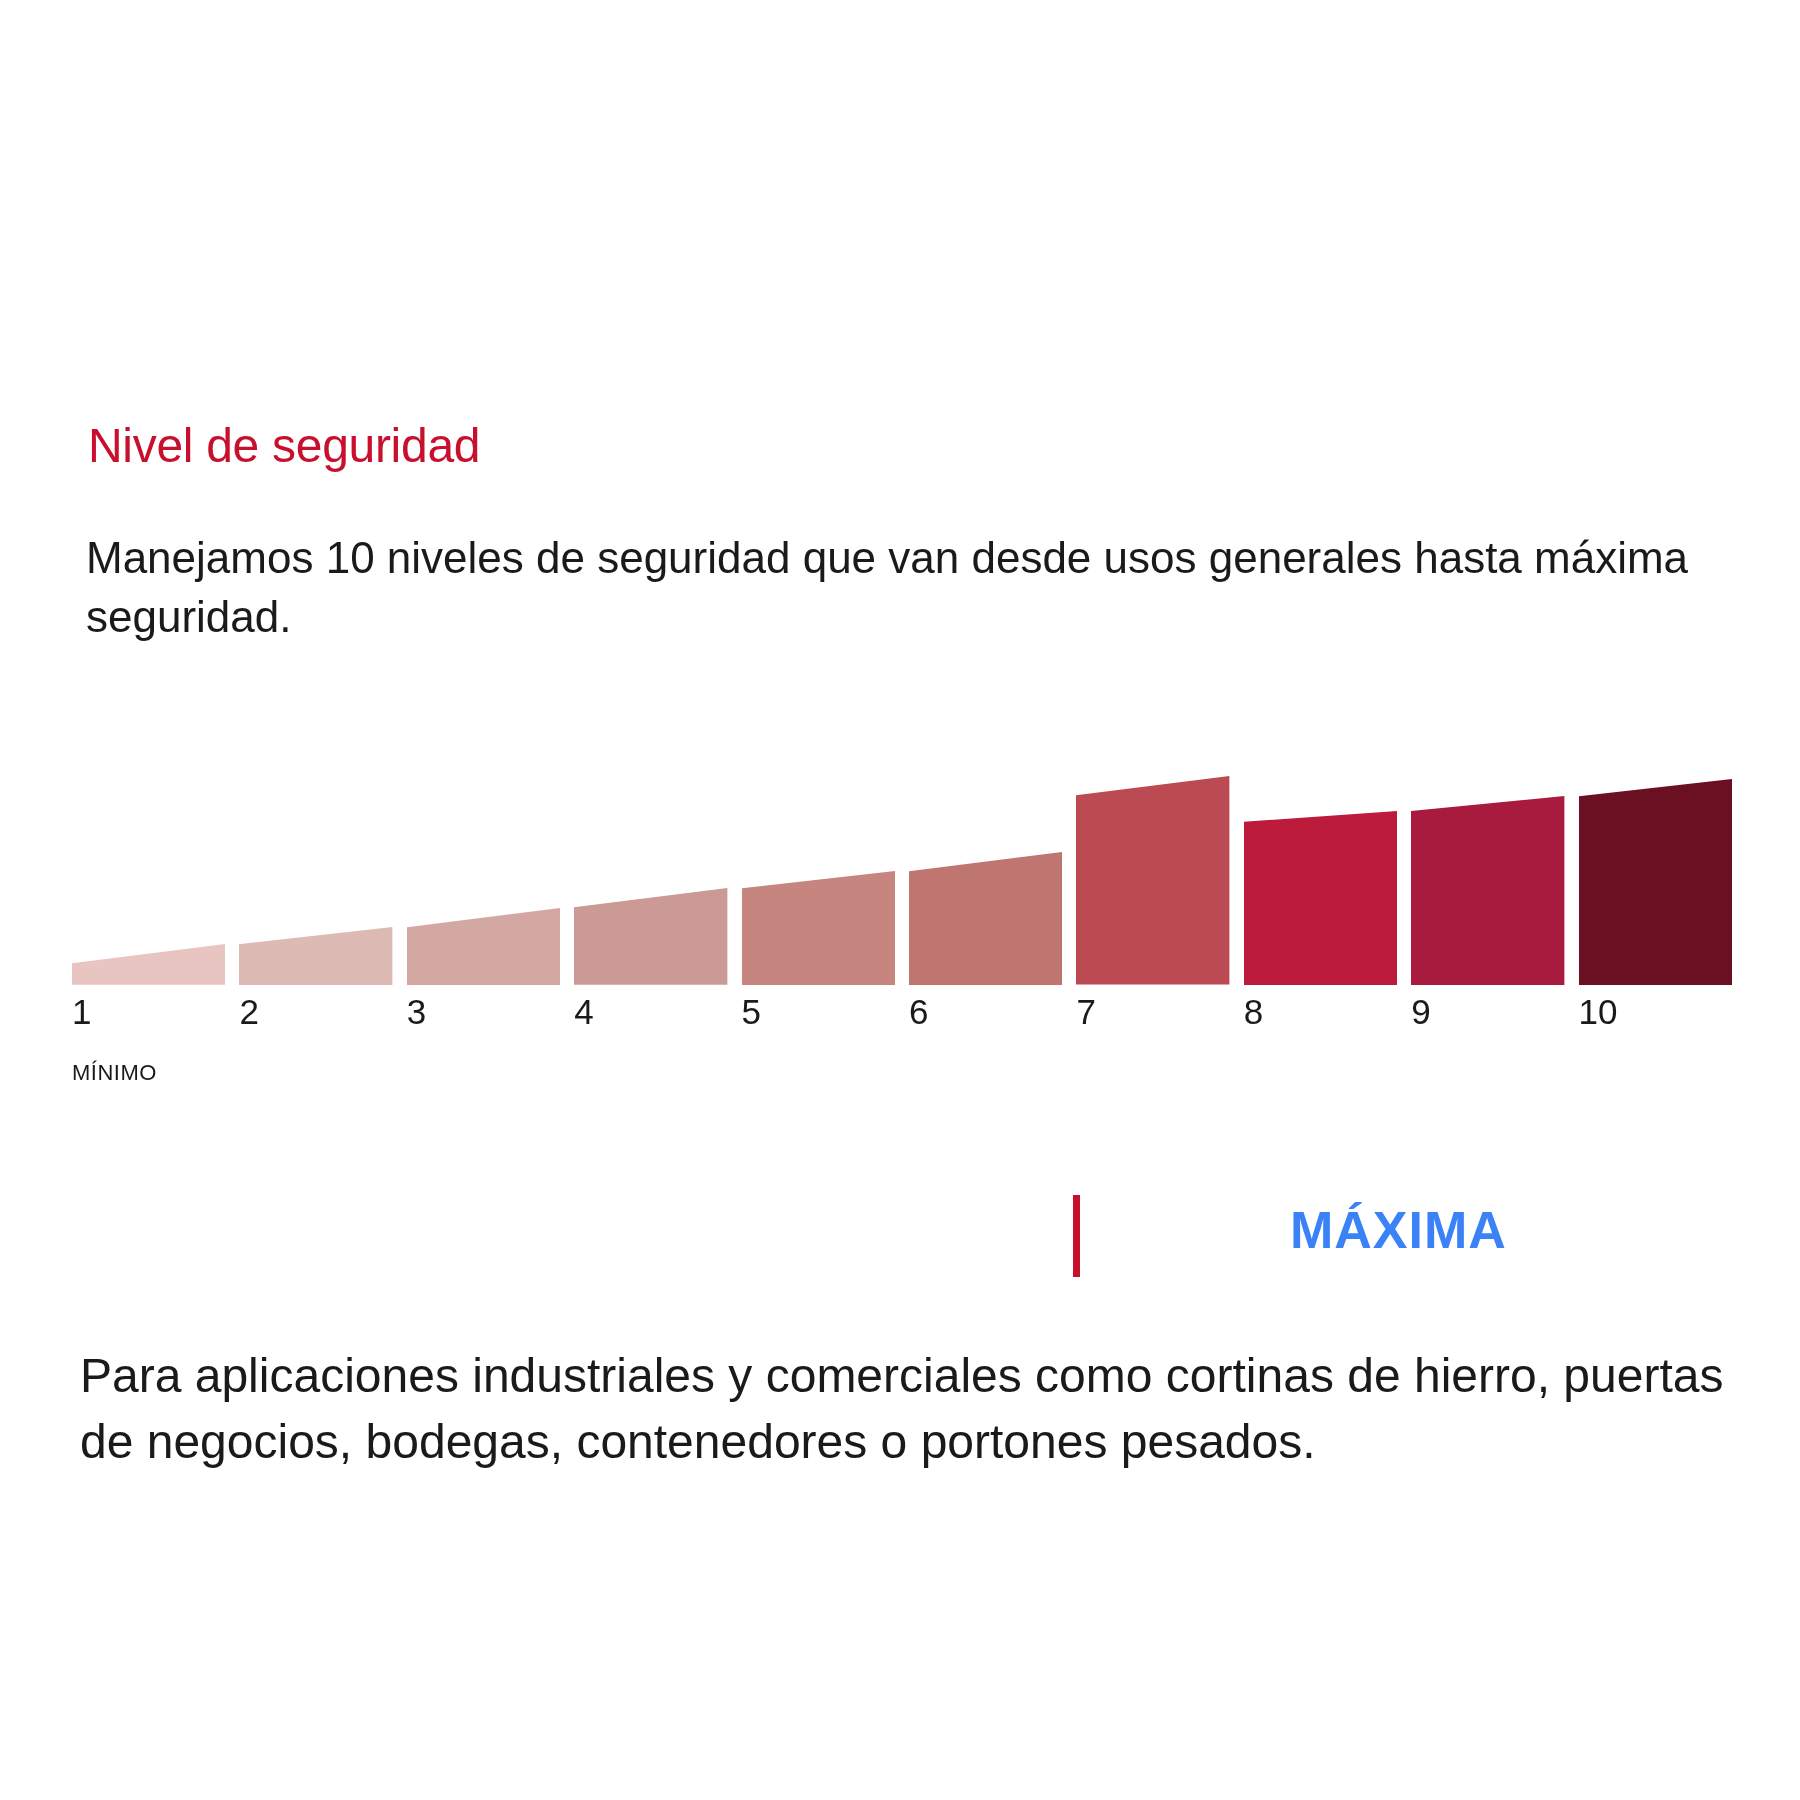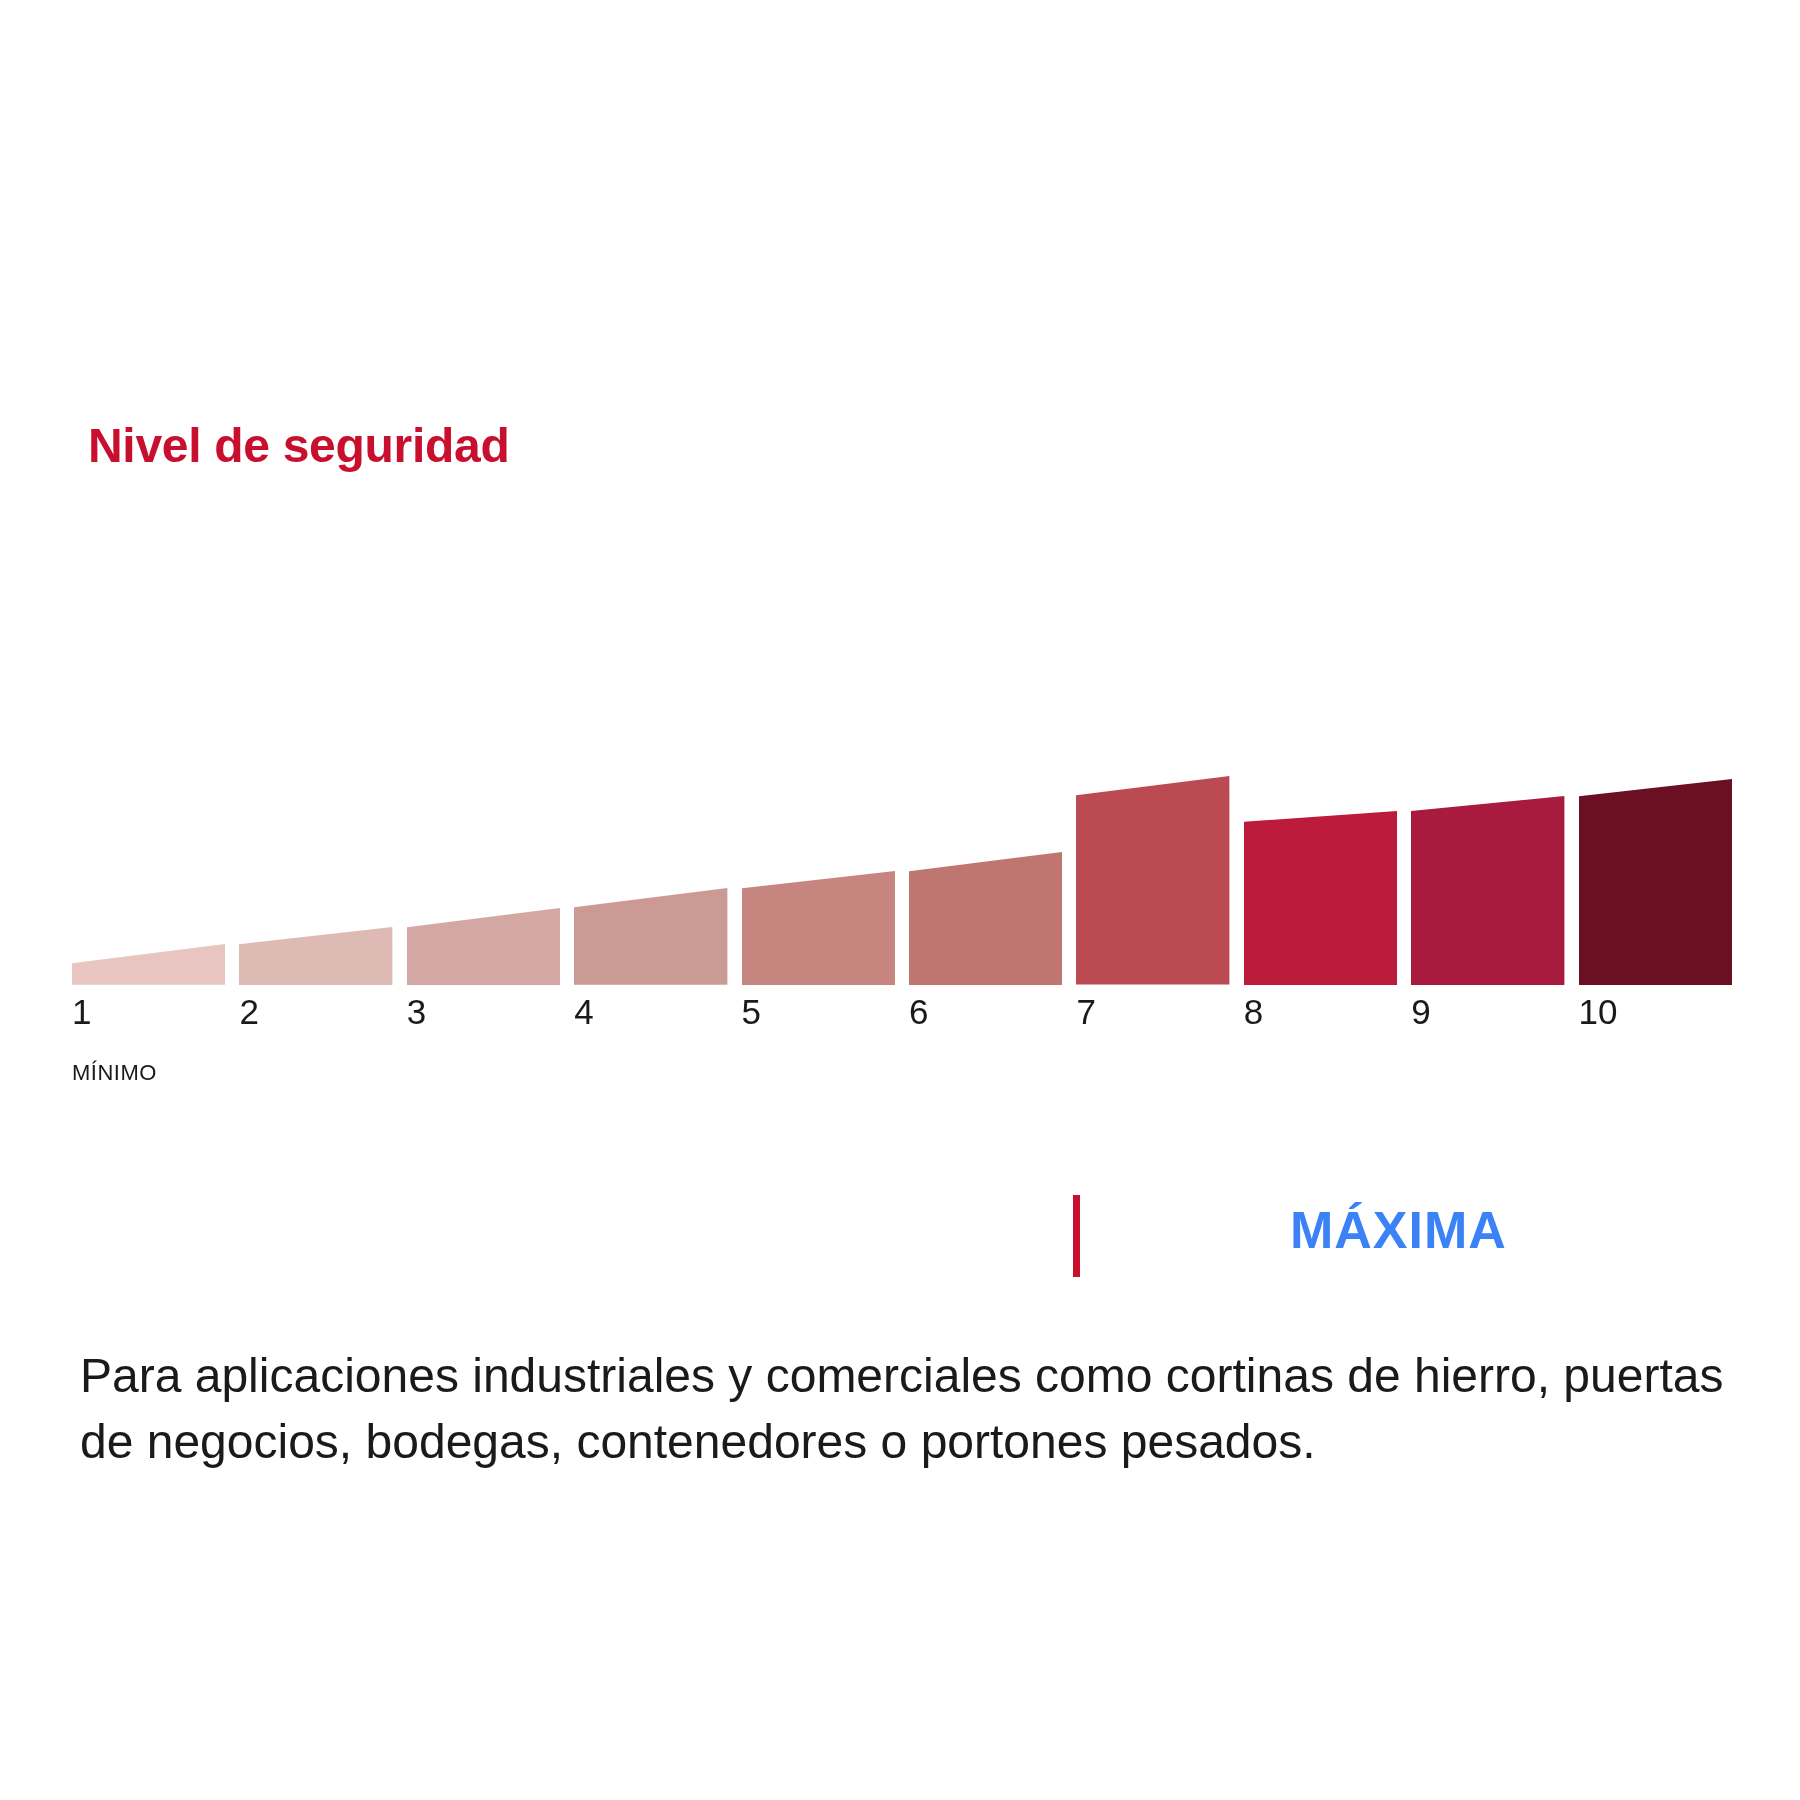--- a/index.html
+++ b/index.html
@@ -29,21 +29,21 @@
     font-weight: bold;
     letter-spacing: -0.5px;
     color: #1a1a1a;
     white-space: nowrap;
   }
   .subtitle {
     position: absolute;
     left: 88px;
     top: 418px;
     font-size: 48px;
-    font-weight: bold;
+    font-weight: normal;
     color: #c8102e;
     white-space: nowrap;
     letter-spacing: -0.3px;
   }
   .intro {
     position: absolute;
     left: 86px;
     top: 528px;
     width: 1620px;
     font-size: 44px;
@@ -125,20 +125,21 @@
   }
 </style>
 </head>
 <body>
 
 <div class="page">
 
 
   <div class="subtitle">Nivel de seguridad</div>
 
+  <div class="intro">Manejamos 10 niveles de seguridad que van desde usos generales hasta máxima seguridad.</div>
 
   <div class="chart">
     <div class="bars" id="bars">
         <div class="bar" style="left: 0px; width: 153.4px; height: 40.85px;">
           <svg width="153.4" height="40.85" viewBox="0 0 153.4 40.85">
             <polygon points="0,19.35 153.4,0 153.4,40.85 0,40.85" fill="#e8c5c0"></polygon>
           </svg>
         </div>
         <div class="bar" style="left: 167.4px; width: 153.4px; height: 58.05px;">
           <svg width="153.4" height="58.05" viewBox="0 0 153.4 58.05">

